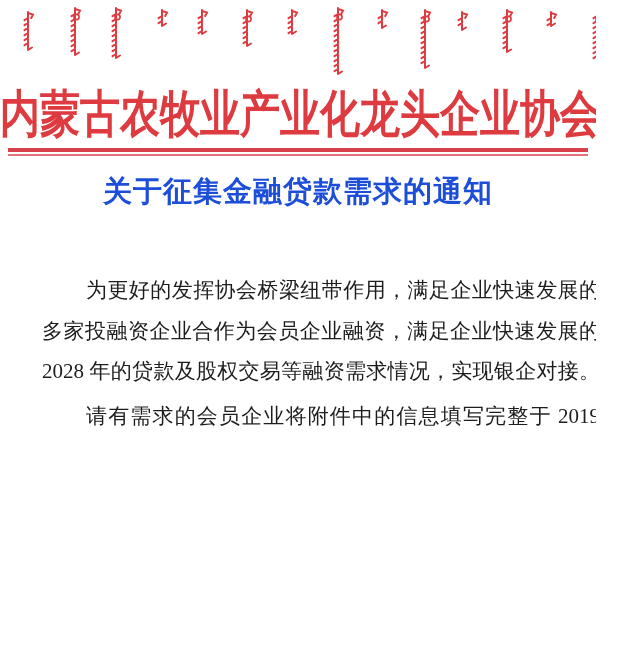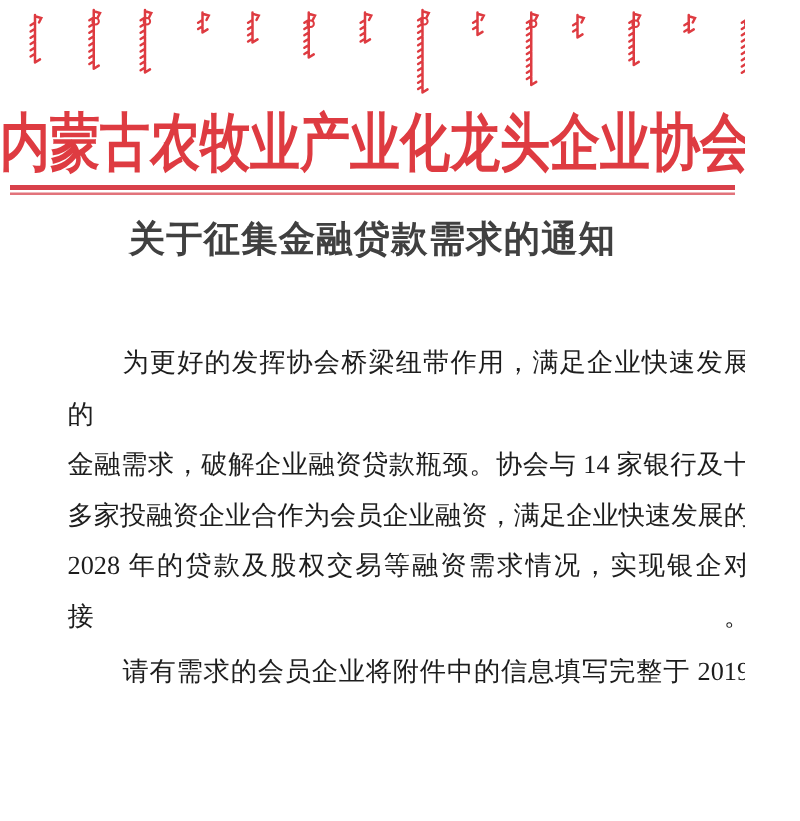--- a/index.html
+++ b/index.html
@@ -44,38 +44,38 @@
     border-bottom: 2px solid #e2737b;
   }
   
   .doc-title {
     position: absolute;
     left: 0; right: 0; top: 172px;
     margin: 0;
     text-align: center;
     font-size: 29px;
     font-weight: bold;
-    color: #404040;
+    color: #1d4ed8;
     letter-spacing: 1px;
     white-space: nowrap;
   }
   
   .body-block {
     position: absolute;
     left: 42px; top: 265px;
     width: 558px;
     color: #1d1d1d;
     font-size: 21px;
   }
   .line {
     line-height: 40.5px;
     white-space: pre-wrap;
   }
   .indent { text-indent: 44px; }
-  .stretch { text-align: justify; text-align-last: justify; margin-left: 12px; }
+  .stretch { text-align: justify; text-align-last: justify; }
   .para-1 { margin-top: 5px; }
   .para-2 { margin-top: 4px; }
   .contact-block { margin-top: 0px; }
   .email {
     text-decoration: underline;
     text-underline-offset: 4px;
     text-decoration-thickness: 1.5px;
   }
 </style>
 </head>
@@ -111,21 +111,20 @@
 
   <div class="divider"></div>
 
   <h1 class="doc-title">关于征集金融贷款需求的通知</h1>
 
   <div class="body-block">
 
 
     <div class="para-1">
       <div class="line indent stretch">为更好的发挥协会桥梁纽带作用，满足企业快速发展的</div>
-      <div class="line stretch">金融需求，破解企业融资贷款瓶颈。协会与 14 家银行及十</div>
       <div class="line stretch">多家投融资企业合作为会员企业融资，满足企业快速发展的</div>
       <div class="line stretch">2028 年的贷款及股权交易等融资需求情况，实现银企对接。</div>
     </div>
 
     <div class="para-2">
       <div class="line indent stretch">请有需求的会员企业将附件中的信息填写完整于 2019</div>
     </div>
 
     <div class="contact-block">
       <div class="line indent">

